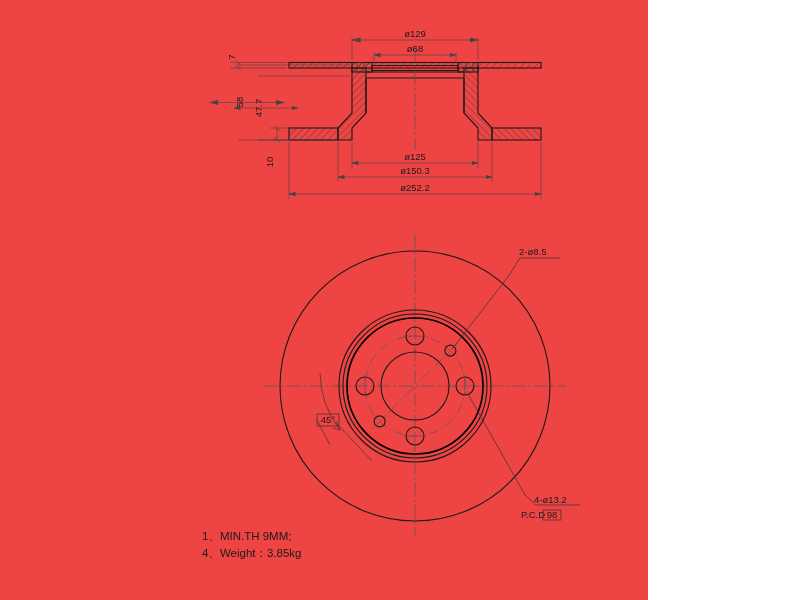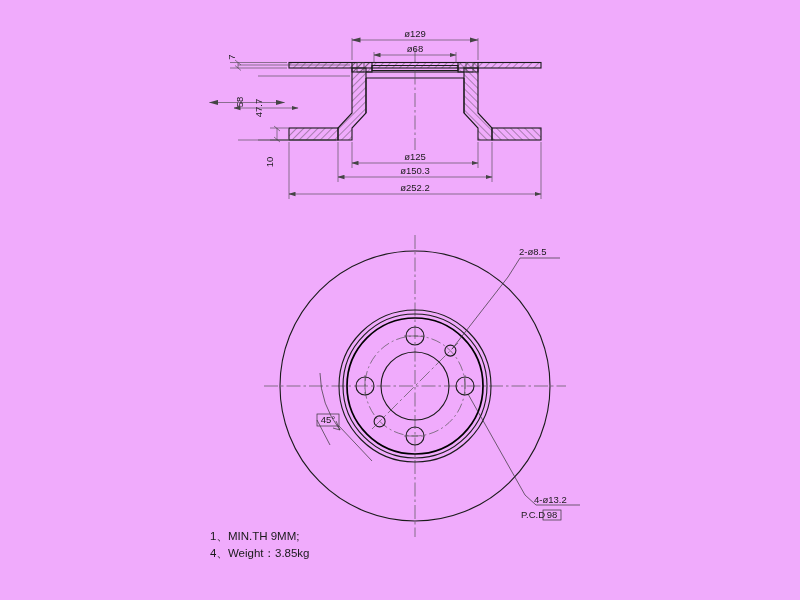--- a/index.html
+++ b/index.html
@@ -10,23 +10,23 @@
   }
   body {
     width: 800px;
     height: 600px;
     overflow: hidden;
     font-family: "Liberation Sans", sans-serif;
     color: #1a1a1a;
   }
   #drawing-root {
     position: relative;
-    width: 800px;
+    width: 648px;
     height: 600px;
-    background: #f0abfc;
+    background: #ef4444;
   }
   svg#cad {
     position: absolute;
     left: 0;
     top: 0;
     width: 800px;
     height: 600px;
     display: block;
   }
   
@@ -48,21 +48,21 @@
     fill: #1a1a1a;
   }
   .textlbl-rot {
     font-family: "Liberation Sans", sans-serif;
     font-size: 9.5px;
     fill: #1a1a1a;
   }
   .note-line { white-space: pre; }
   #notes-block {
     position: absolute;
-    left: 210px;
+    left: 202px;
     top: 528px;
     font-family: "Liberation Sans", sans-serif;
     font-size: 11.5px;
     line-height: 17px;
     color: #1a1a1a;
   }
 </style>
 </head>
 <body>
 

